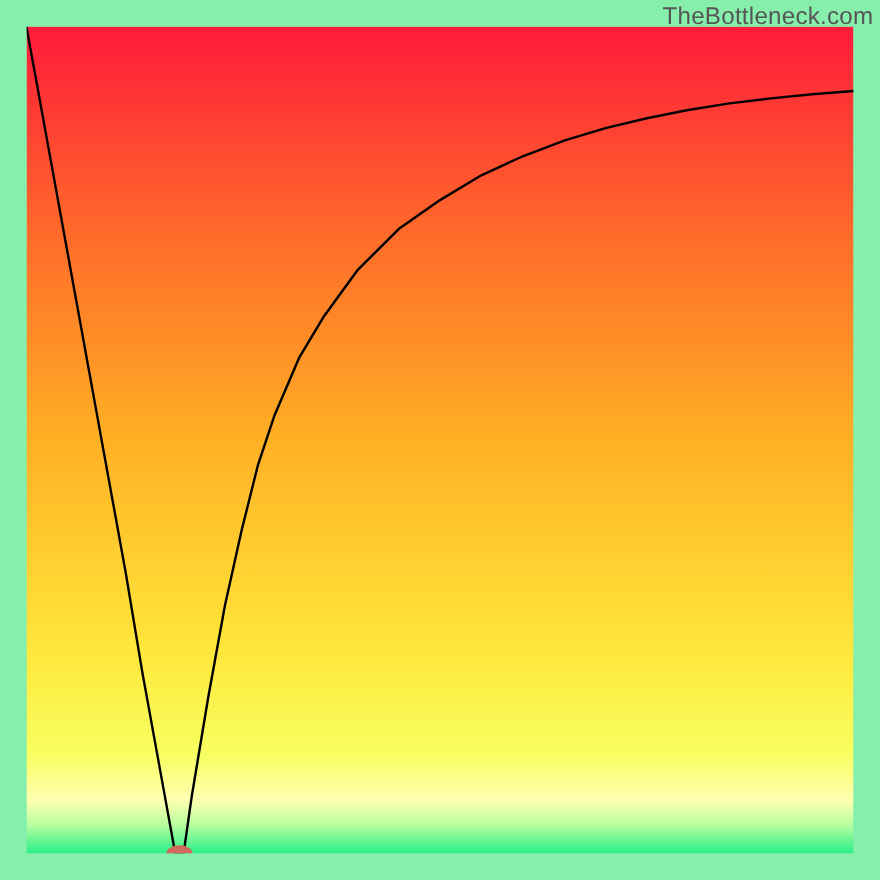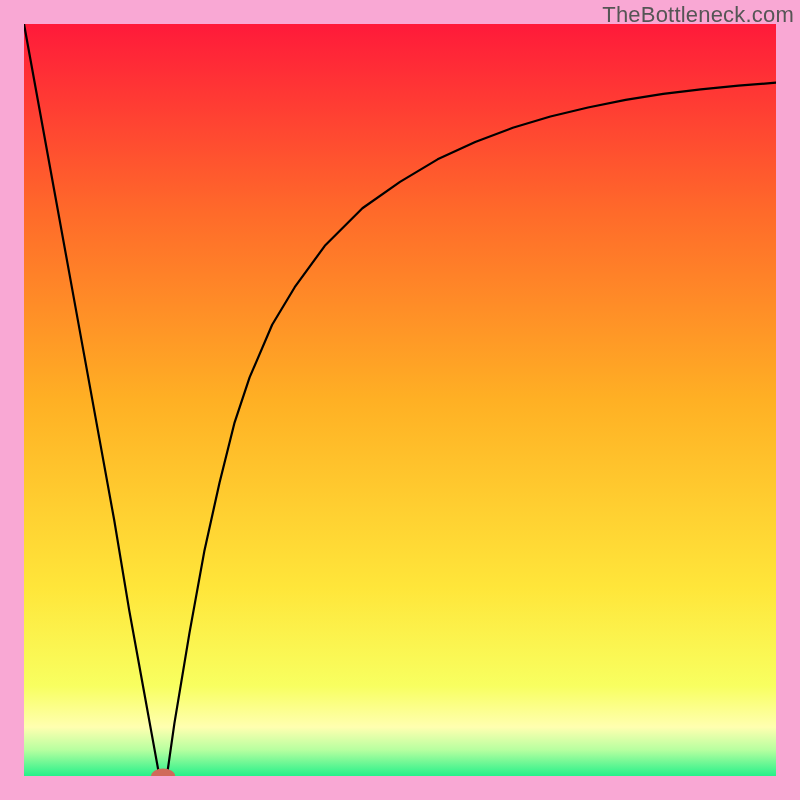--- a/index.html
+++ b/index.html
@@ -8,21 +8,21 @@
     width: 800px;
     height: 800px;
     background: #000;
     overflow: hidden;
     font-family: Arial, Helvetica, sans-serif;
   }
   .frame {
     position: relative;
     width: 800px;
     height: 800px;
-    background: #f9a8d4;
+    background: #86efac;
   }
   .plot {
     position: absolute;
     left: 24px;
     top: 24px;
     width: 752px;
     height: 752px;
     overflow: hidden;
   }
   .watermark {

